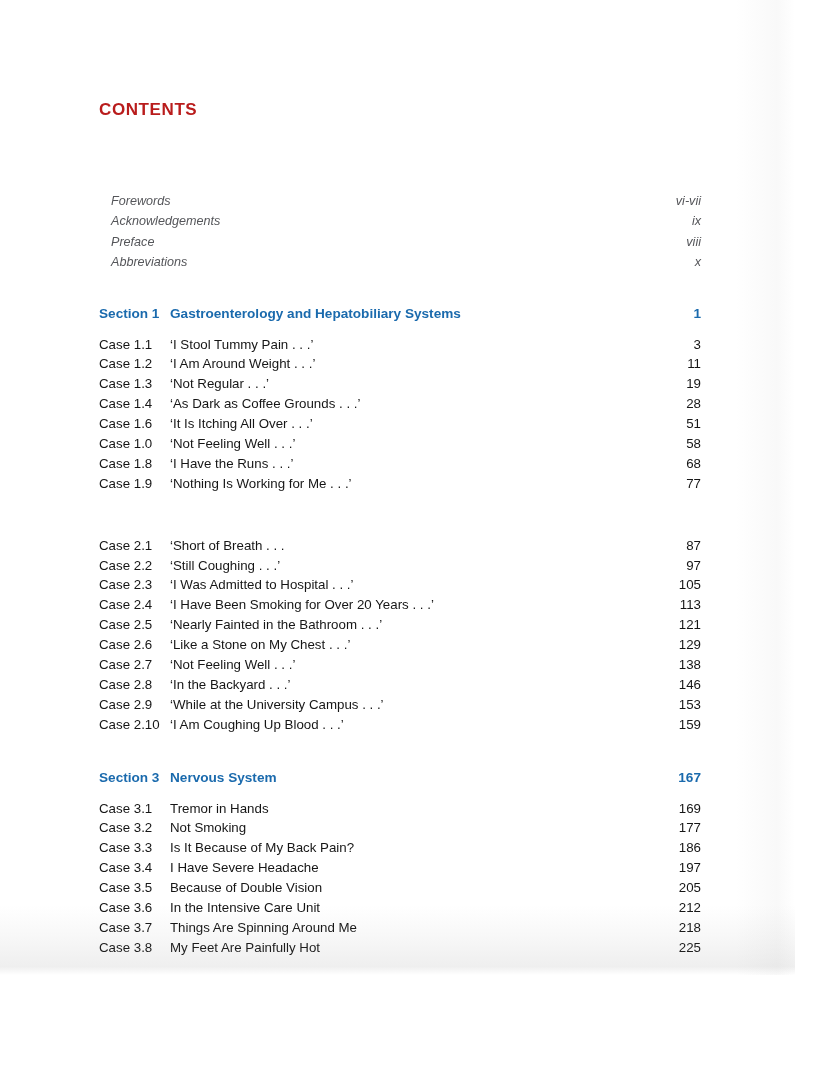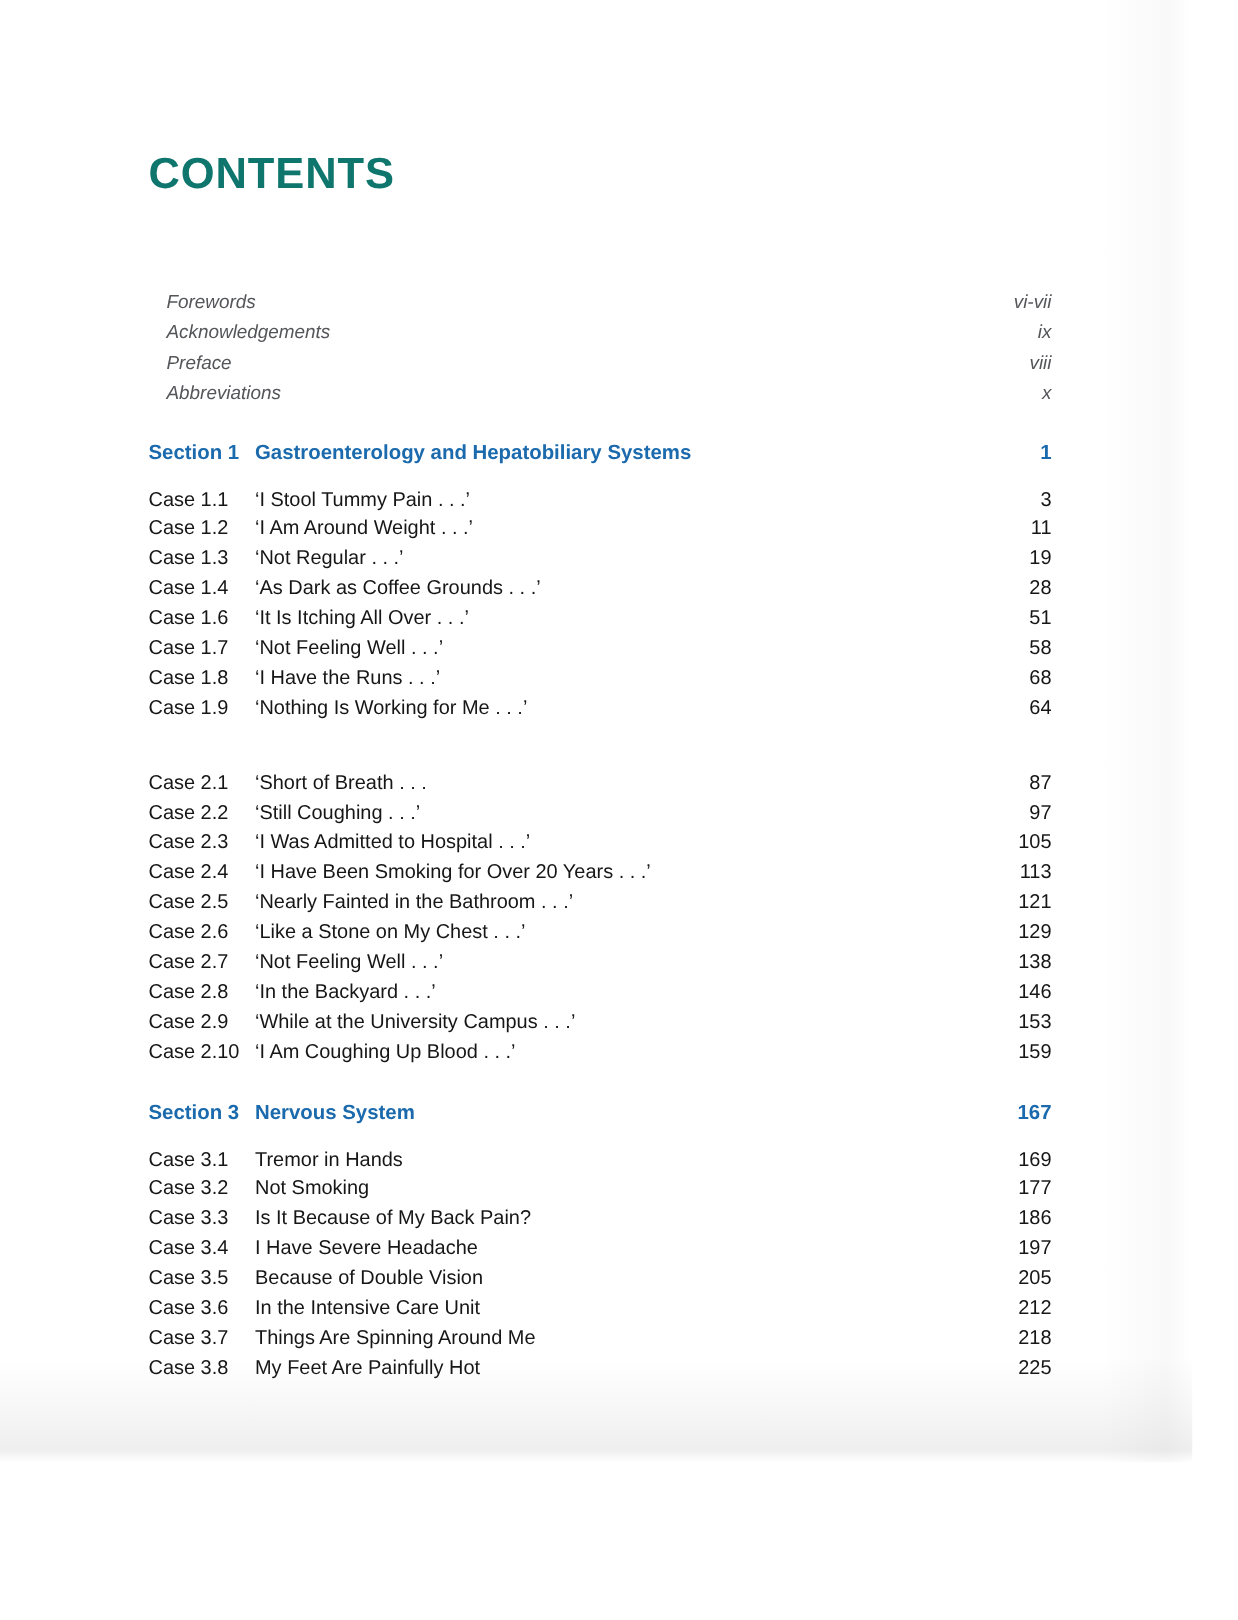--- a/index.html
+++ b/index.html
@@ -43,24 +43,24 @@
     height: 975px;
     background: linear-gradient(to right, rgba(255,255,255,0) 0%, rgba(130,130,130,0.05) 70%, rgba(255,255,255,0) 100%);
     pointer-events: none;
   }
 
   
   .contents-title {
     position: absolute;
     left: 99px;
     top: 100px;
-    font-size: 29px;
+    font-size: 17px;
     font-weight: bold;
     letter-spacing: 0.6px;
-    color: #0f766e;
+    color: #b91c1c;
   }
 
   
   .toc {
     position: absolute;
     left: 99px;
     top: 194px;
     width: 602px;
   }
 
@@ -80,21 +80,21 @@
   }
   .front-row .fm-page {
     position: absolute;
     right: 0;
     top: 0;
     text-align: center;
     white-space: nowrap;
   }
 
   .section-block {
-    margin-top: 0;
+    margin-top: 12px;
   }
   .section-head {
     position: relative;
     height: 22px;
     color: #1a6aad;
     font-size: 13.6px;
     font-weight: bold;
   }
   .section-head .sec-num {
     position: absolute;
@@ -213,33 +213,33 @@
             <span class="case-num">Case 1.4</span>
             <span class="case-title">‘As Dark as Coffee Grounds . . .’</span>
             <span class="case-page">28</span>
           </div>
           <div class="case-row">
             <span class="case-num">Case 1.6</span>
             <span class="case-title">‘It Is Itching All Over . . .’</span>
             <span class="case-page">51</span>
           </div>
           <div class="case-row">
-            <span class="case-num">Case 1.7</span>
+            <span class="case-num">Case 1.0</span>
             <span class="case-title">‘Not Feeling Well . . .’</span>
             <span class="case-page">58</span>
           </div>
           <div class="case-row">
             <span class="case-num">Case 1.8</span>
             <span class="case-title">‘I Have the Runs . . .’</span>
             <span class="case-page">68</span>
           </div>
           <div class="case-row">
             <span class="case-num">Case 1.9</span>
             <span class="case-title">‘Nothing Is Working for Me . . .’</span>
-            <span class="case-page">64</span>
+            <span class="case-page">77</span>
           </div>
           <div class="gap-between-sections"></div>
         </div>
         <div class="section-block">
           <div class="gap-before-cases"></div>
           <div class="case-row">
             <span class="case-num">Case 2.1</span>
             <span class="case-title">‘Short of Breath . . .</span>
             <span class="case-page">87</span>
           </div>

